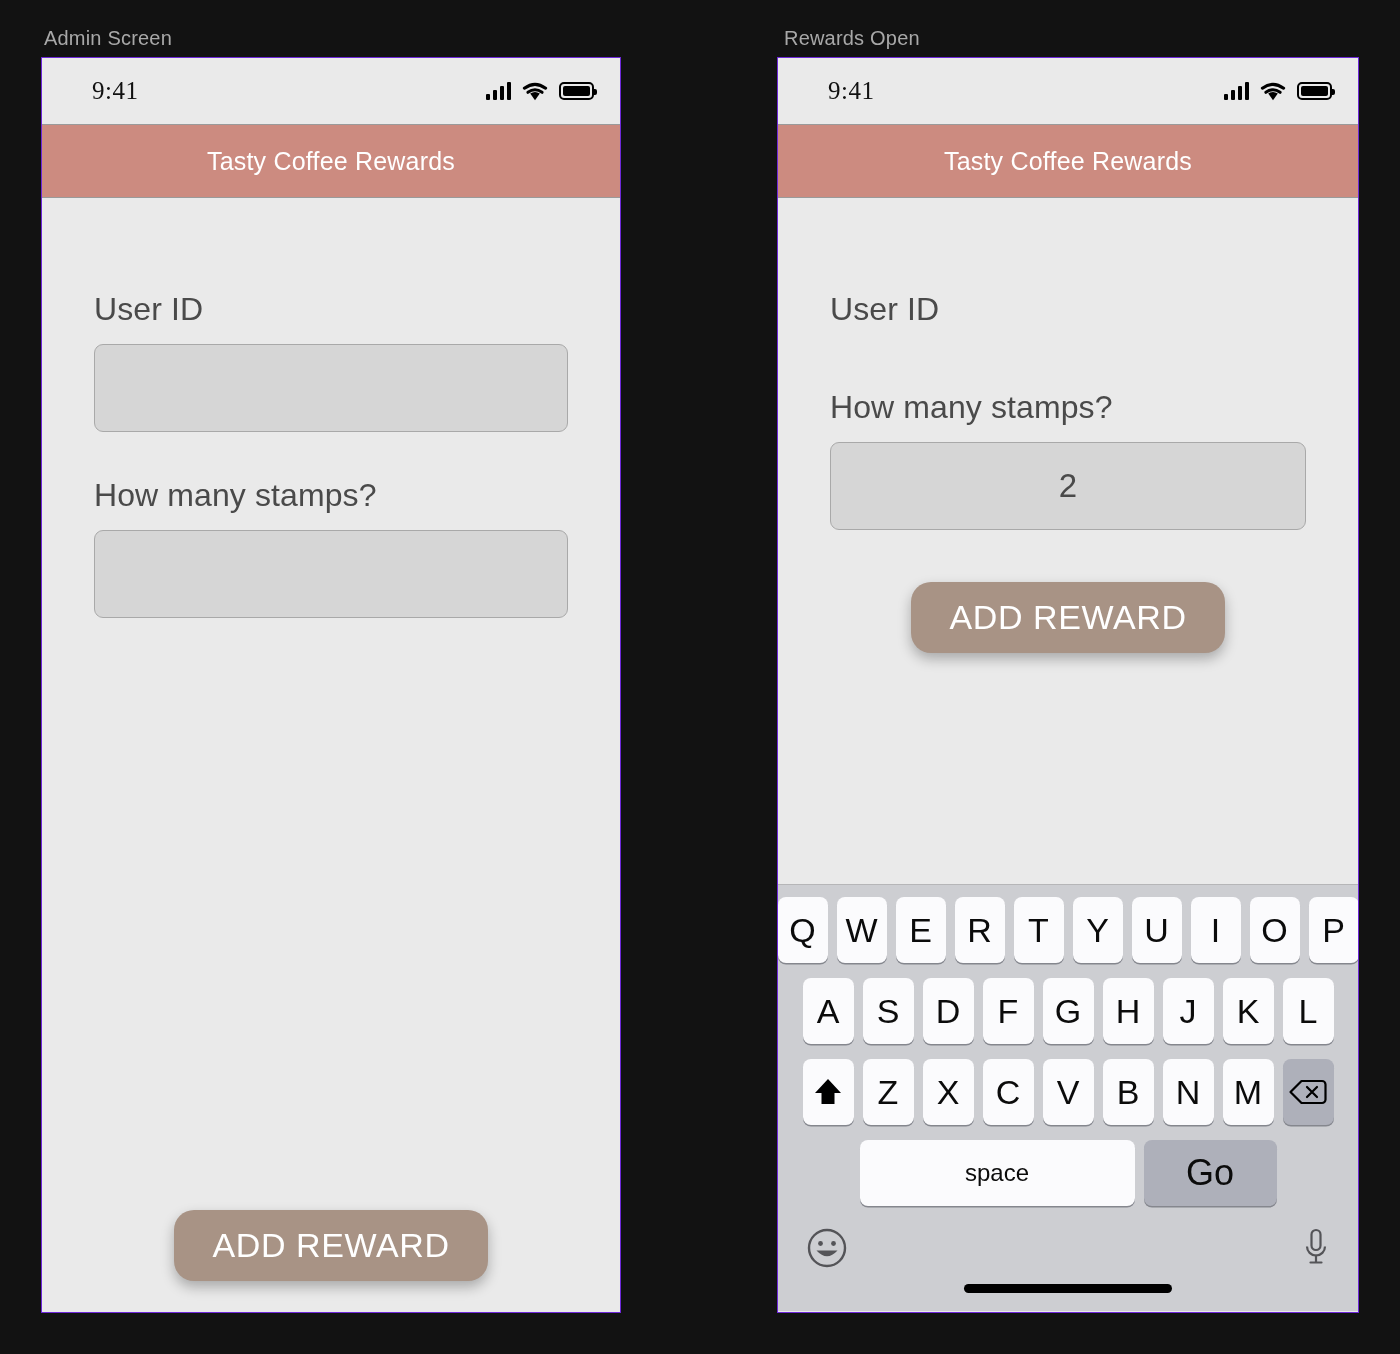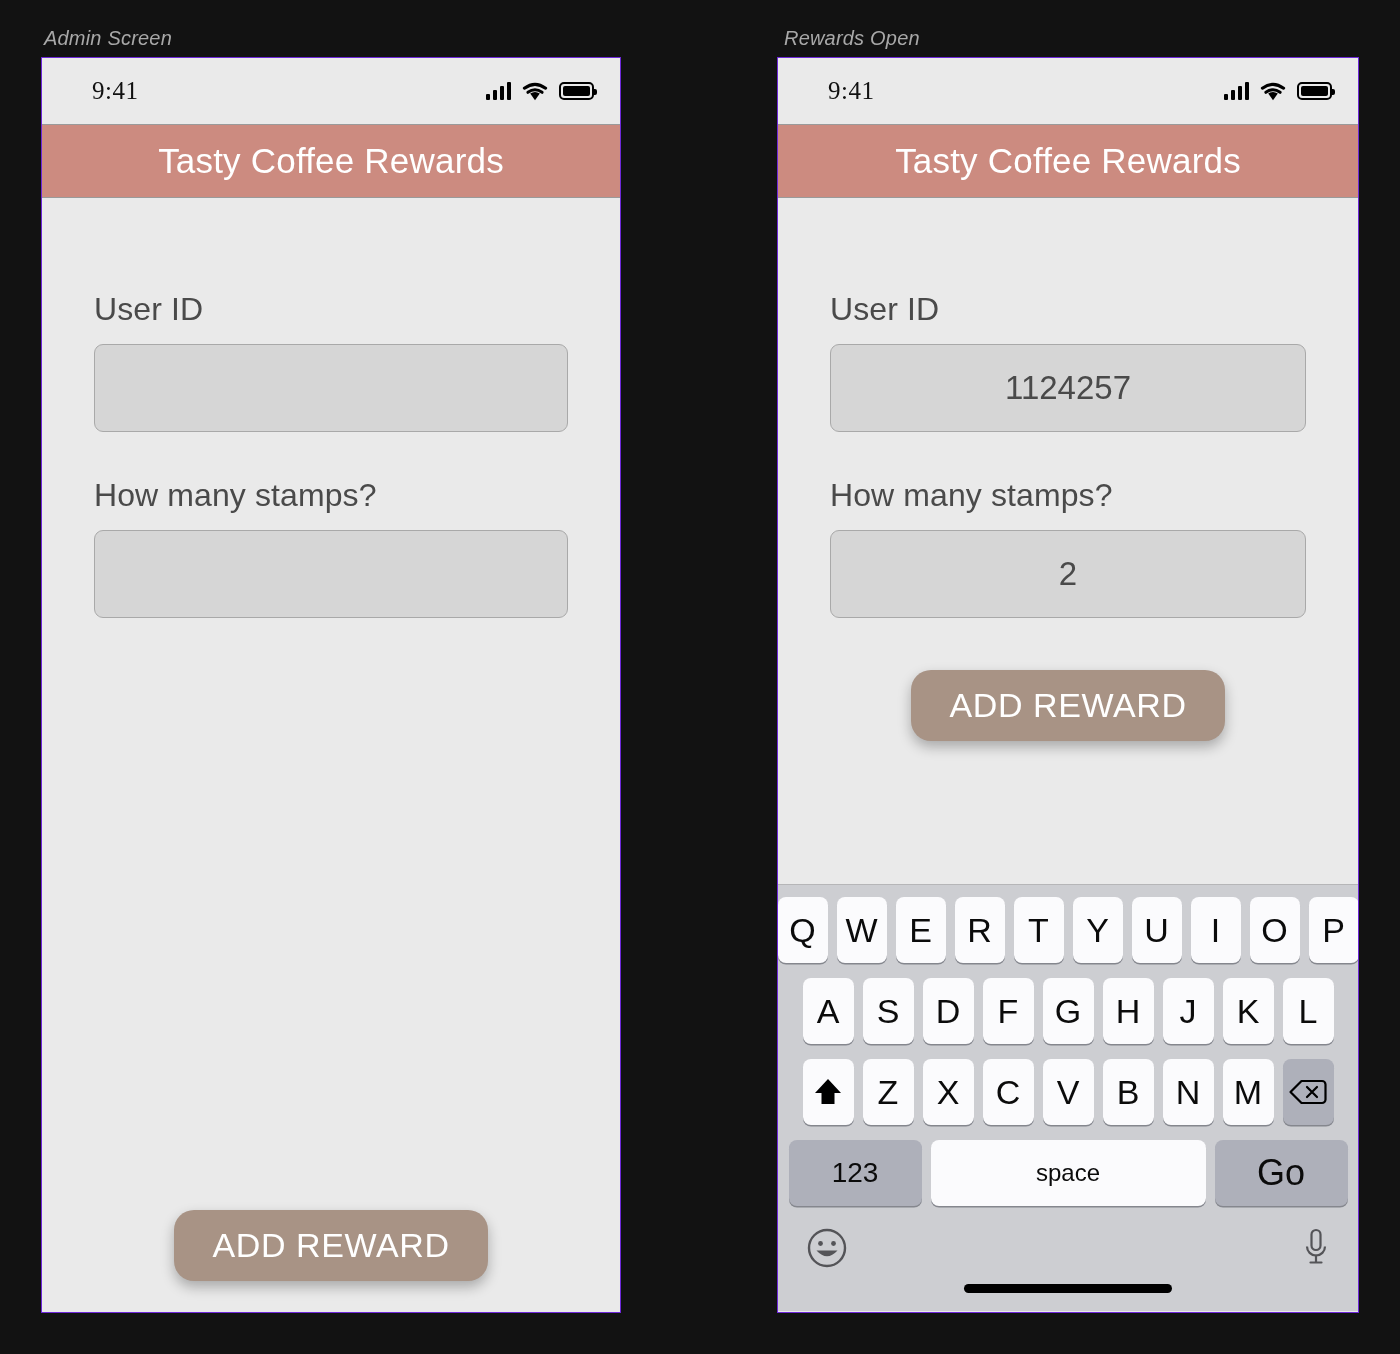--- a/index.html
+++ b/index.html
@@ -18,21 +18,20 @@
     background: #121212;
   }
 
   
   .caption {
     position: absolute;
     color: #a8a8a8;
     font-size: 20px;
     letter-spacing: 0.2px;
     white-space: nowrap;
-    font-style: italic;
   }
   #caption-left  { left: 44px;  top: 27px; }
   #caption-right { left: 784px; top: 27px; }
 
   
   .phone {
     position: absolute;
     background: #eaeaea;
     border: 1px solid #6d28d9;
     overflow: hidden;
@@ -95,21 +94,21 @@
     height: 74px;
     background: #cc8b80;
     border-top: 1px solid #9a9a9a;
     border-bottom: 1px solid #9a9a9a;
     display: flex;
     align-items: center;
     justify-content: center;
   }
   .appbar-title {
     color: #ffffff;
-    font-size: 35px;
+    font-size: 25px;
     font-weight: 400;
     letter-spacing: 0.2px;
   }
 
   
   .screen-body {
     position: relative;
     background: #eaeaea;
     height: calc(100% - 141px);
   }
@@ -293,21 +292,20 @@
       </div>
     </div>
 
     <div class="appbar">
       <div class="appbar-title">Tasty Coffee Rewards</div>
     </div>
 
     <div class="screen-body">
       <div class="form">
         <div class="field-label">User ID</div>
-        <div class="field-input" placeholder="">1124257</div>
         <div class="field-gap"></div>
         <div class="field-label">How many stamps?</div>
         <div class="field-input" placeholder="">2</div>
 
         <div class="btn-wrap" id="btn-add-right-wrap">
           <button class="btn-add">ADD REWARD</button>
         </div>
       </div>
 
       <div class="keyboard">
@@ -356,21 +354,20 @@
             <span>
               <svg width="40" height="28" viewBox="0 0 40 28">
                 <path d="M13.5 3 H34 a3.5 3.5 0 0 1 3.5 3.5 v15 a3.5 3.5 0 0 1 -3.5 3.5 H13.5 L2.5 14 Z" fill="none" stroke="#000" stroke-width="2.2" stroke-linejoin="round"></path>
                 <path d="M19 9 L29 19 M29 9 L19 19" stroke="#000" stroke-width="2.2" stroke-linecap="round"></path>
               </svg>
             </span>
           </div>
         </div>
 
         <div class="krow row4">
-          <div class="key k123 gray">123</div>
           <div class="key kspace">space</div>
           <div class="key kgo gray">Go</div>
         </div>
 
         <div class="kbbottom">
           <span>
             <svg width="42" height="42" viewBox="0 0 42 42">
               <circle cx="21" cy="21" r="18" fill="none" stroke="#545458" stroke-width="2.4"></circle>
               <circle cx="14.5" cy="16.5" r="2.4" fill="#545458"></circle>
               <circle cx="27.5" cy="16.5" r="2.4" fill="#545458"></circle>

